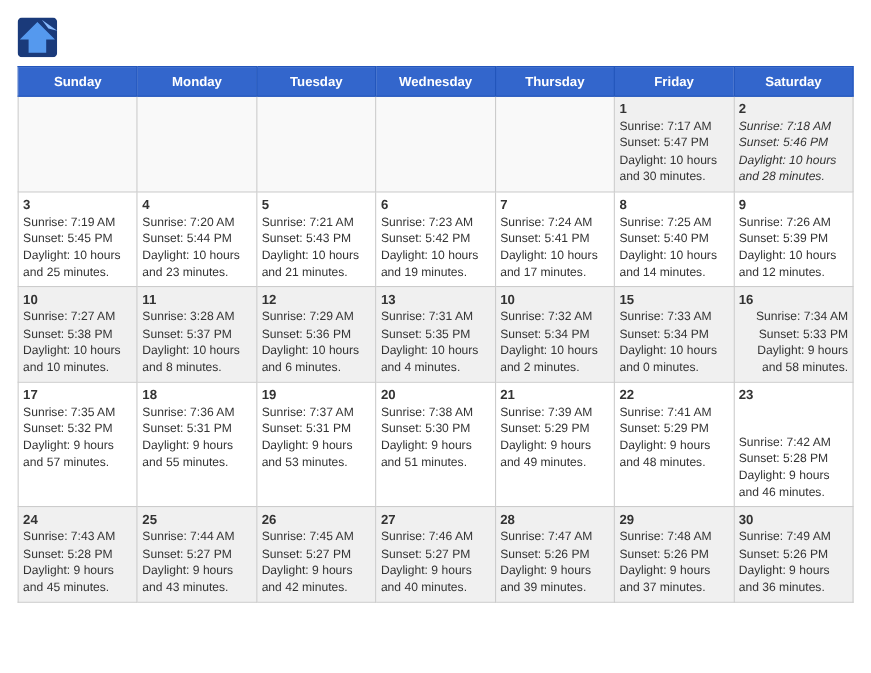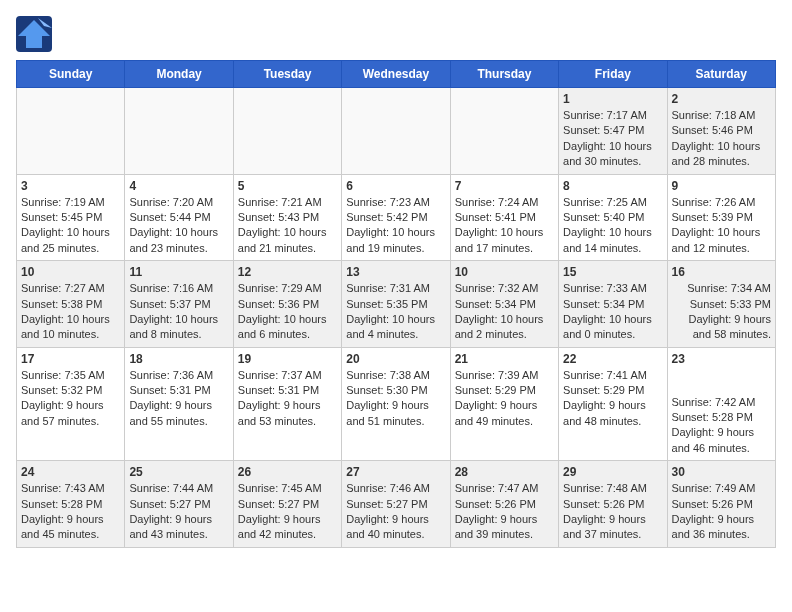--- a/index.html
+++ b/index.html
@@ -120,21 +120,21 @@
         <td class="empty"></td>
         <td class="empty"></td>
         <td class="shaded">
           <span class="day-num">1</span>
           <div class="cell-info" style="white-space: pre-line;">Sunrise: 7:17 AM
 Sunset: 5:47 PM
 Daylight: 10 hours and 30 minutes.</div>
         </td>
         <td class="shaded">
           <span class="day-num">2</span>
-          <div class="cell-info" style="white-space: pre-line;">Sunrise: 7:18 AM
+          <div class="cell-info" style="white-space: pre-line; font-style: italic;">Sunrise: 7:18 AM
 Sunset: 5:46 PM
 Daylight: 10 hours and 28 minutes.</div>
         </td>
       </tr>
       <tr>
         <td>
           <span class="day-num">3</span>
           <div class="cell-info" style="white-space: pre-line;">Sunrise: 7:19 AM
 Sunset: 5:45 PM
 Daylight: 10 hours and 25 minutes.</div>
@@ -178,21 +178,21 @@
       </tr>
       <tr>
         <td class="shaded">
           <span class="day-num">10</span>
           <div class="cell-info" style="white-space: pre-line;">Sunrise: 7:27 AM
 Sunset: 5:38 PM
 Daylight: 10 hours and 10 minutes.</div>
         </td>
         <td class="shaded">
           <span class="day-num">11</span>
-          <div class="cell-info" style="white-space: pre-line;">Sunrise: 7:16 AM
+          <div class="cell-info" style="white-space: pre-line;">Sunrise: 3:28 AM
 Sunset: 5:37 PM
 Daylight: 10 hours and 8 minutes.</div>
         </td>
         <td class="shaded">
           <span class="day-num">12</span>
           <div class="cell-info" style="white-space: pre-line;">Sunrise: 7:29 AM
 Sunset: 5:36 PM
 Daylight: 10 hours and 6 minutes.</div>
         </td>
         <td class="shaded">

